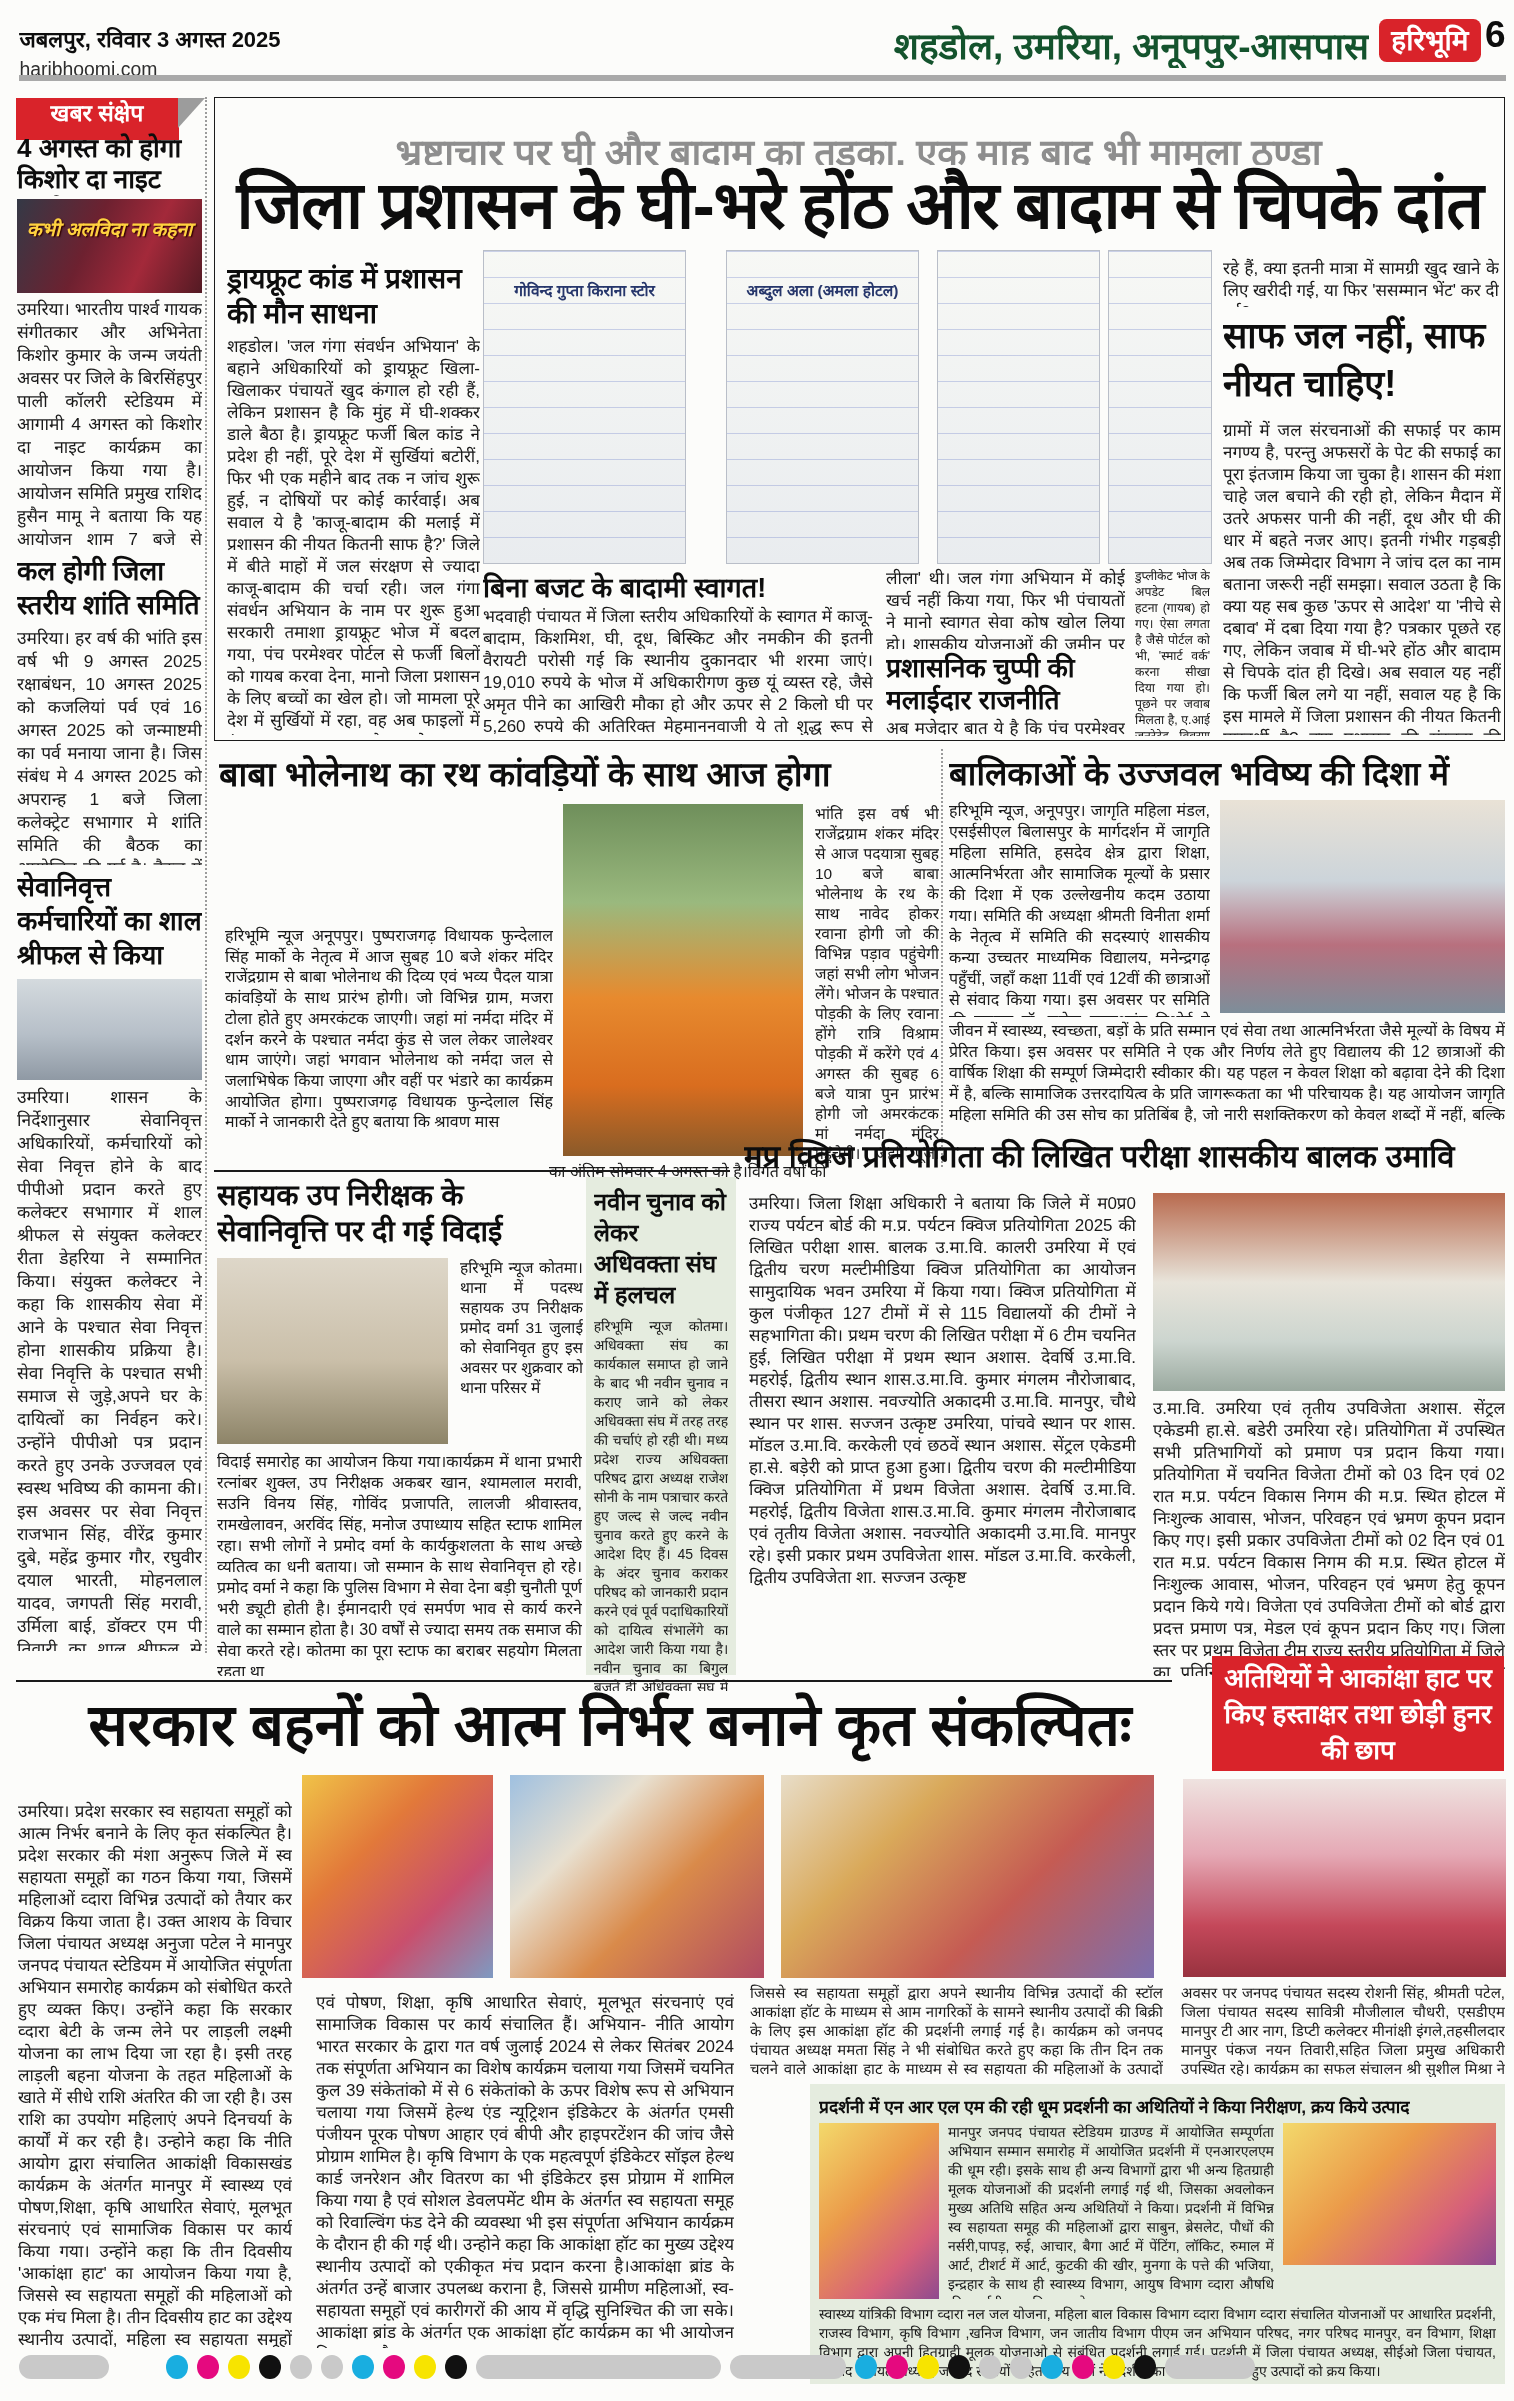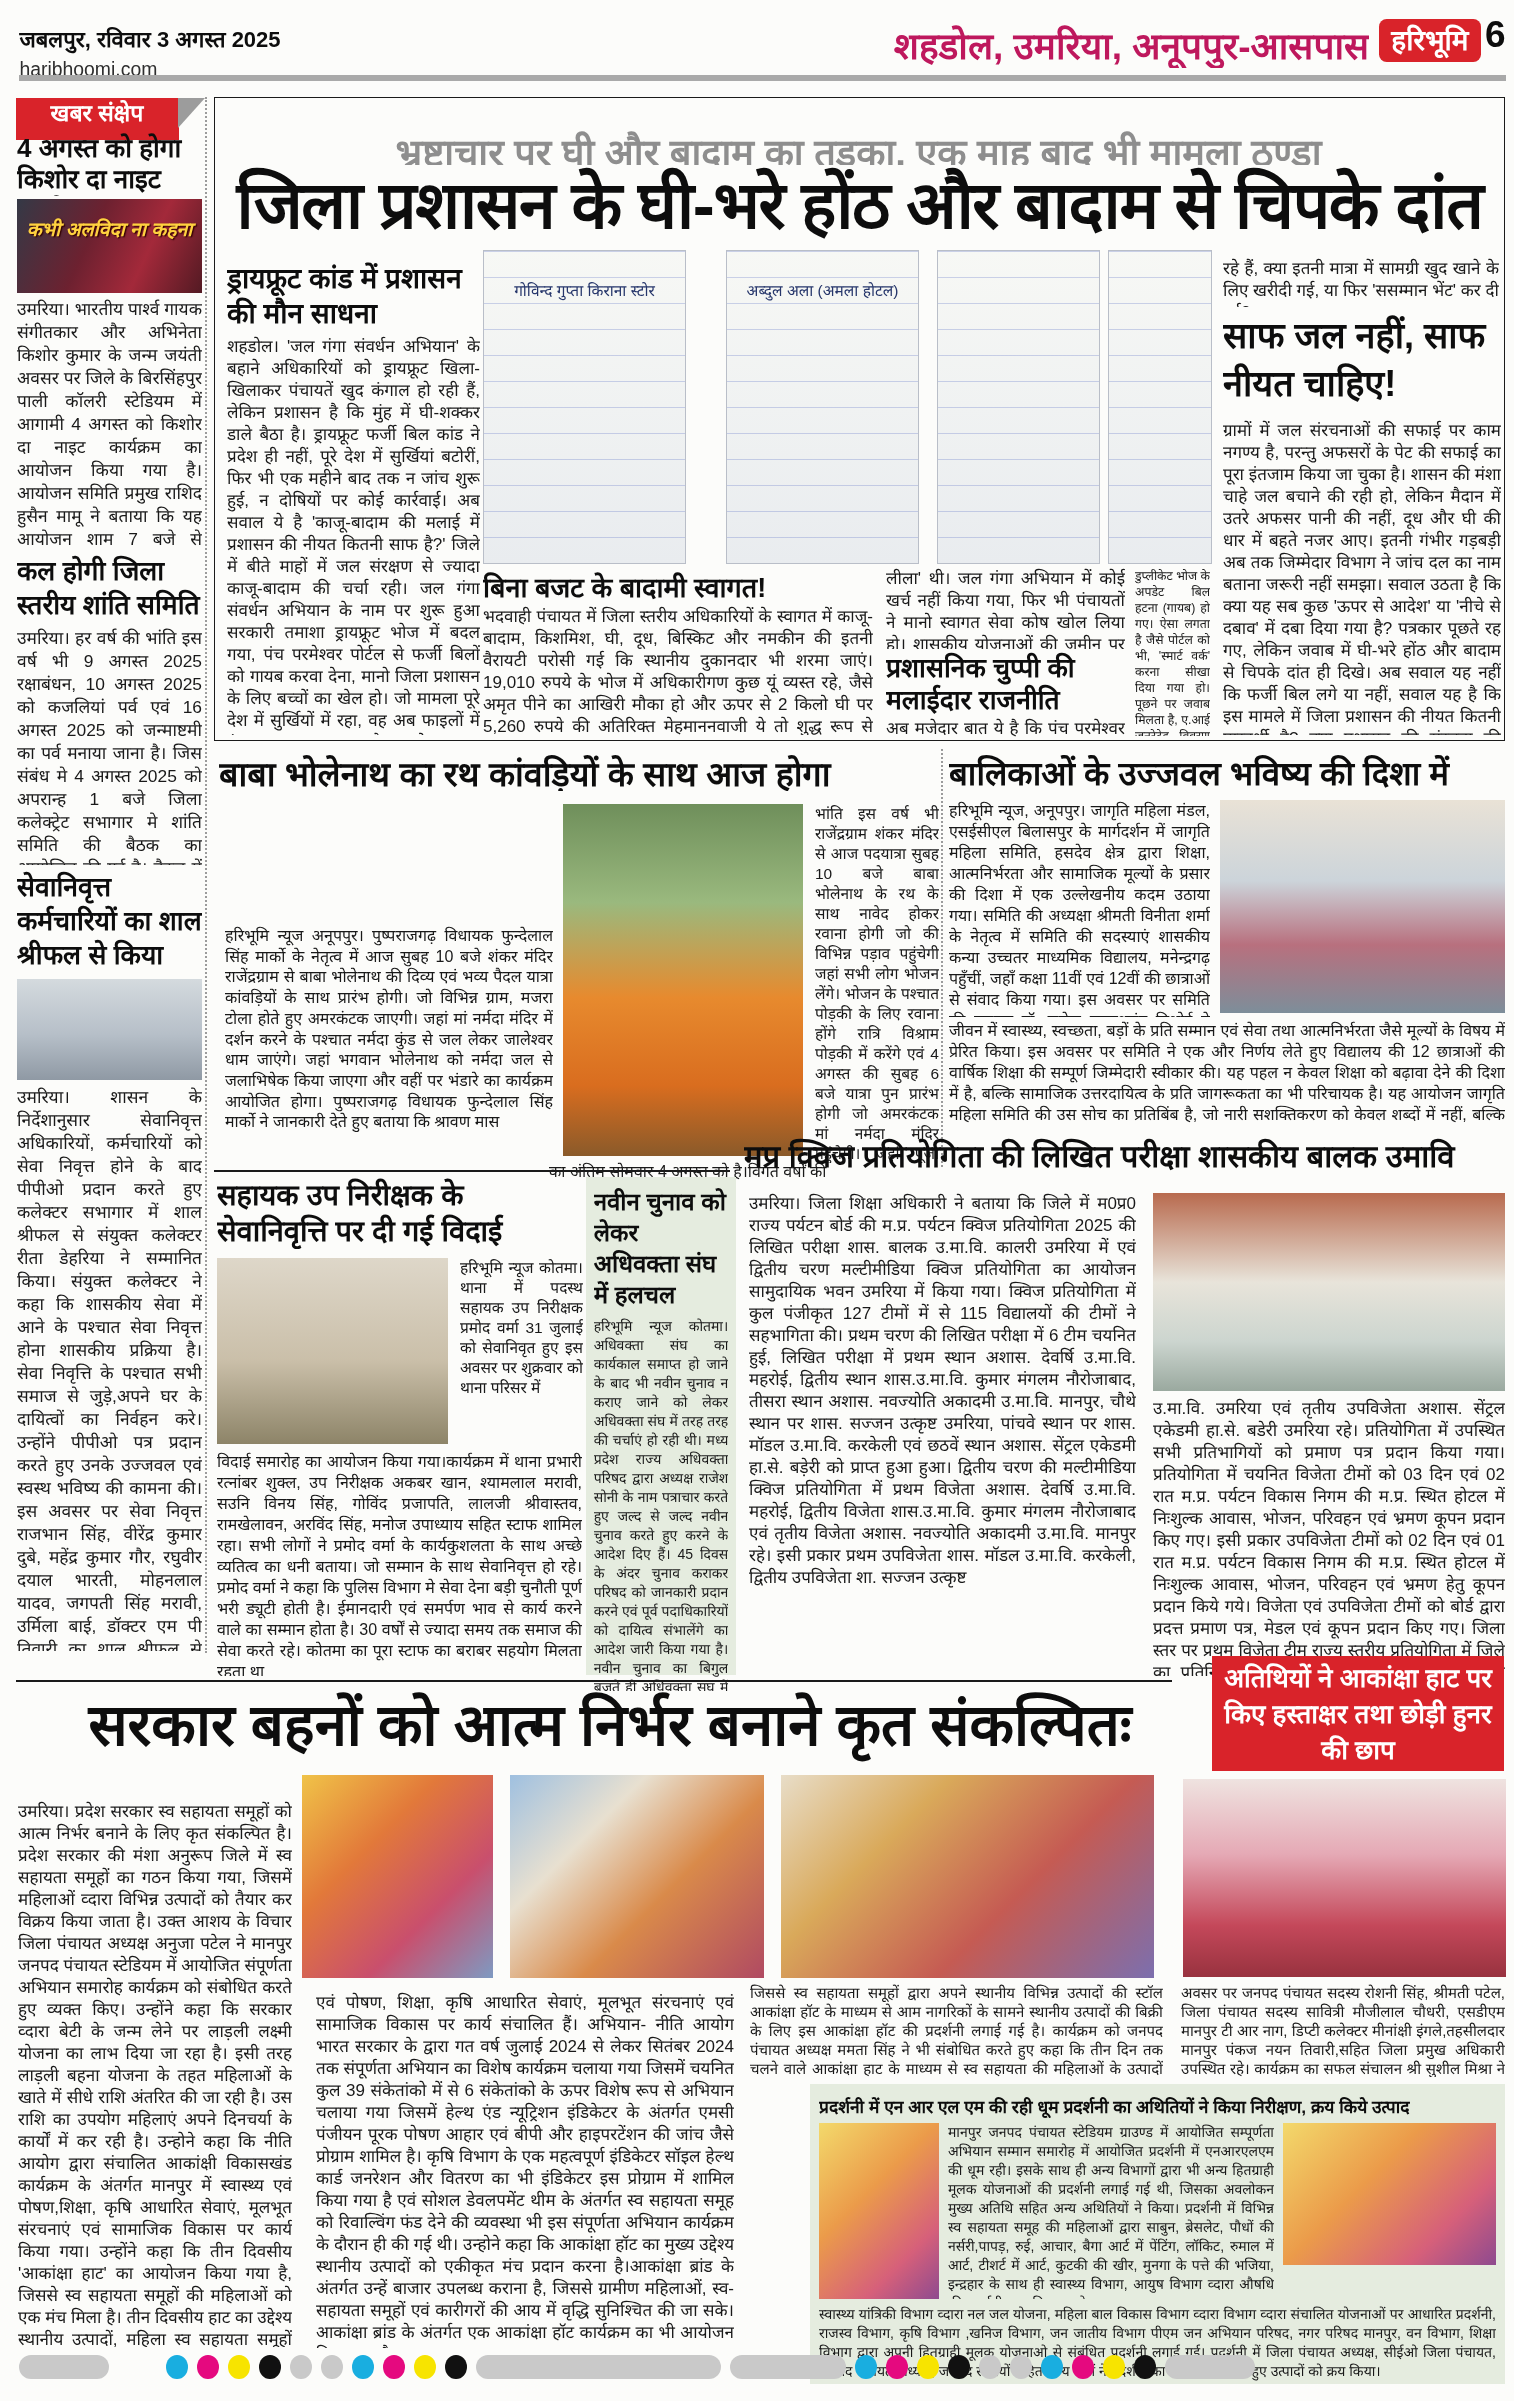--- a/index.html
+++ b/index.html
@@ -27,36 +27,36 @@
   .ph-quiz{background:linear-gradient(180deg,#b86a4e 0%,#e8e4da 45%,#ccd5cf 75%,#9aa99f 100%);}
   .ph-expo{background:linear-gradient(135deg,#f0c348 0%,#e2793a 35%,#c94f6d 68%,#7e9ac2 100%);}
   .ph-expo2{background:linear-gradient(135deg,#9fc0e0 0%,#e8e0d0 30%,#d98a4a 60%,#b04a62 100%);}
   .ph-expo3{background:linear-gradient(135deg,#e8ddc8 0%,#d9a95a 30%,#c55b53 62%,#7c6fae 100%);}
   .ph-tent{background:linear-gradient(180deg,#efe3e0 0%,#e5a9b5 38%,#c4485a 74%,#98323f 100%);}
   .ph-stall{background:linear-gradient(135deg,#f3d96b 0%,#eb9b4a 40%,#d6607a 75%,#8e4a8f 100%);}
   .receipt{background:
      repeating-linear-gradient(0deg, rgba(96,116,198,0.0) 0 24.5px, rgba(96,116,198,0.30) 24.5px 26px),
      linear-gradient(180deg,#f7f8f5,#e9ecef);
      border:0.6px solid #b9bec8;}
-  .receipt-title{font-size:15.5px;line-height:19.4px;font-weight:normal;color:#26366b;text-align:center;padding-top:30px;}
+  .receipt-title{font-size:15.5px;line-height:19.4px;font-weight:bold;color:#26366b;text-align:center;padding-top:30px;}
   .fold{width:0;height:0;border-top:30px solid #9c9c9c;border-right:27px solid transparent;}
   .marks{display:flex;align-items:center;gap:9px;}
   .pill{height:24.5px;border-radius:12.3px;background:#c9c9c9;}
   .dotc{width:22px;height:24.5px;border-radius:50%;}
   .gdot{background:#c9c9c9;}
   .cC{background:#19aee0;} .cM{background:#e5097f;} .cY{background:#f7e400;} .cK{background:#111;}
 </style>
 </head>
 <body>
 
 <div id="page">
 
   <div class="abs hd" style="left:19.4px;top:23px;width:413px;height:31px;font-size:22px;">जबलपुर, रविवार 3 अगस्त 2025</div>
   <div class="abs" style="left:19.4px;top:58px;width:271px;height:23px;font-size:19.4px;color:#2e2e2e;">haribhoomi.com</div>
-  <div class="abs hd" style="left:723px;top:19.4px;width:646px;height:49px;font-size:37px;color:#be185d;text-align:right;">शहडोल, उमरिया, अनूपपुर-आसपास</div>
+  <div class="abs hd" style="left:723px;top:19.4px;width:646px;height:49px;font-size:37px;color:#14532d;text-align:right;">शहडोल, उमरिया, अनूपपुर-आसपास</div>
   <div class="abs redbg white center" style="left:1379px;top:19.4px;width:102px;height:43px;line-height:43px;border-radius:7.7px;font-size:28px;font-weight:bold;">हरिभूमि</div>
   <div class="abs hd" style="left:1485px;top:14px;width:30px;height:49px;font-size:37px;">6</div>
   <div class="abs rule" style="left:19.4px;top:75px;width:1487px;height:5.8px;"></div>
 
   <div class="abs redbg white center" style="left:15.5px;top:98px;width:163px;height:42px;line-height:30px;font-size:23px;font-weight:bold;">खबर संक्षेप</div>
   <div class="abs fold" style="left:178px;top:98px;"></div>
 
   <div class="abs hd" style="left:17px;top:133px;width:185px;height:63px;font-size:26px;line-height:31px;">4 अगस्त को होगा किशोर दा नाइट कार्यक्रम</div>
   <div class="abs ph ph-kishore" style="left:17px;top:199px;width:185px;height:94px;">
     <div class="ph-cap">कभी अलविदा ना कहना</div>

